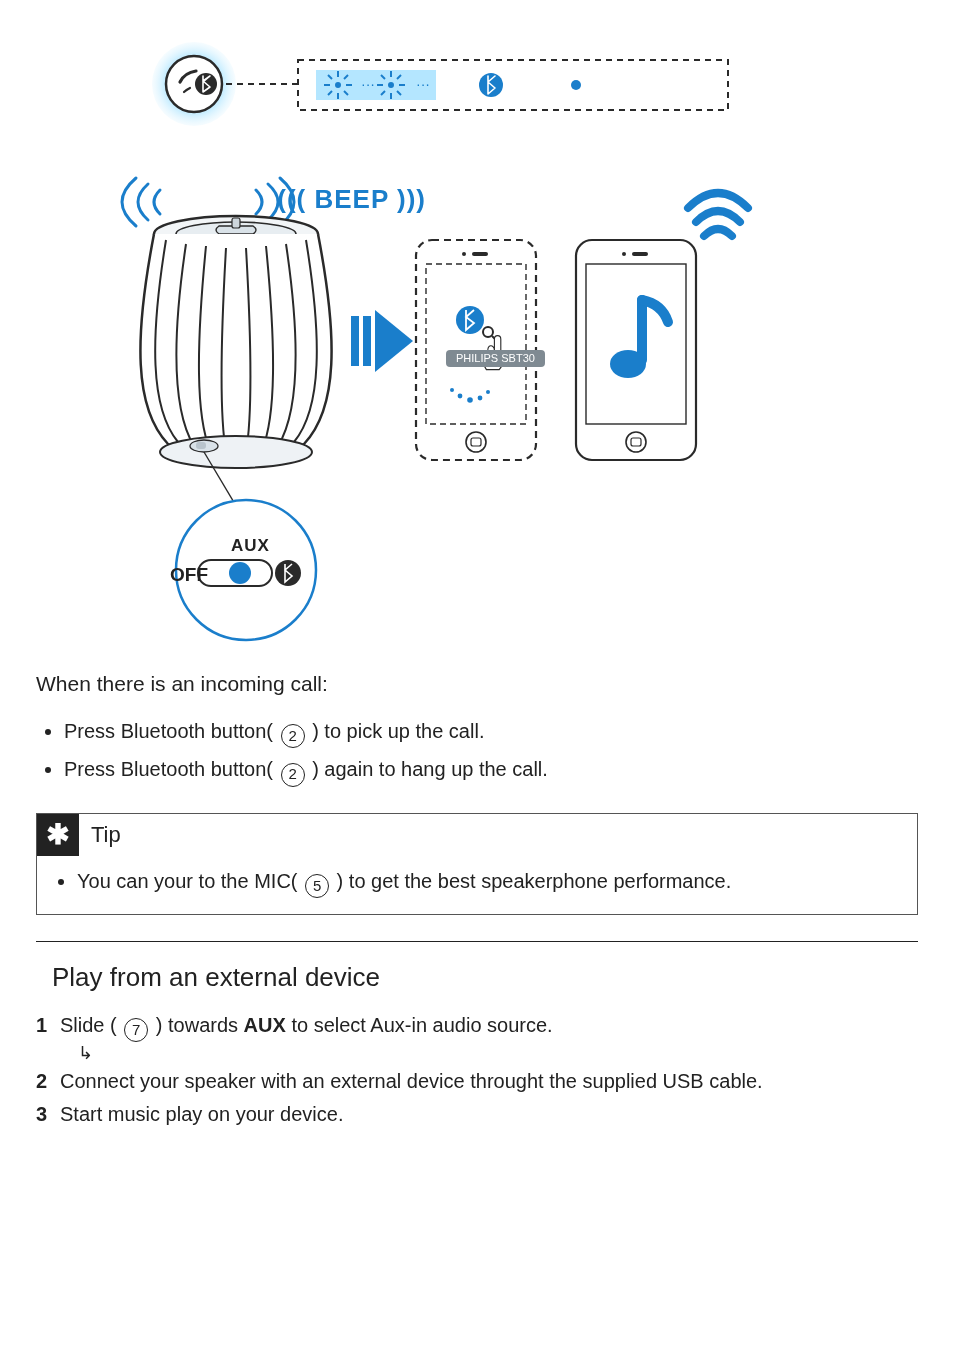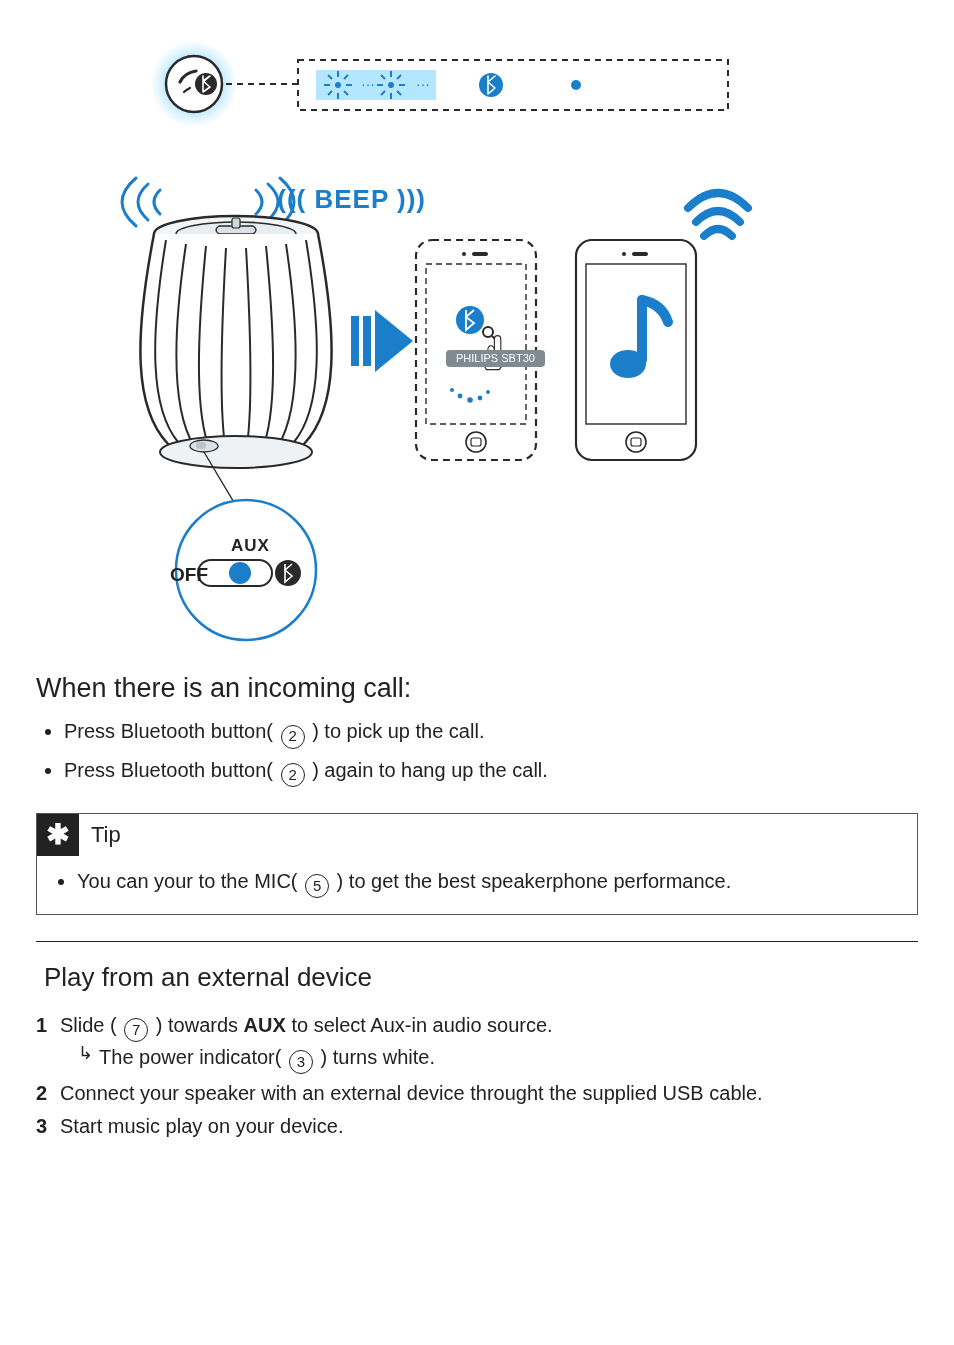--- a/index.html
+++ b/index.html
@@ -3,32 +3,32 @@
 <meta charset="utf-8">
 <style>
   html,body{margin:0;padding:0;background:#fff;color:#222;font-family:Helvetica,Arial,sans-serif;font-size:20px;line-height:1.35}
   .page{width:954px;min-height:1345px;padding:40px 36px;box-sizing:border-box;position:relative}
   .illus{width:640px;height:620px;margin:0 80px 10px;position:relative}
   .illus svg{display:block}
   .beep-wrap{position:absolute;left:0;top:142px;font-size:26px;color:#1a7ecb;font-weight:bold;letter-spacing:1px;width:310px;text-align:right}
   .aux-lbl{position:absolute;left:115px;top:495px;font-size:17px;font-weight:bold;letter-spacing:1px}
   .off-lbl{position:absolute;left:54px;top:522px;font-size:19px;font-weight:bold}
   .pname{position:absolute;left:330px;top:310px;font-size:11px;background:#7f8a92;color:#fff;padding:1px 10px;border-radius:4px}
-  .intro{font-size:27px;margin:0 0 8px}
+  .intro{font-size:21px;margin:0 0 16px}
   ul.bul{list-style:disc;padding-left:28px;margin:0 0 20px}
   ul.bul li{padding:4px 0;font-size:20px}
   .num-circ{display:inline-flex;width:22px;height:22px;border:1.5px solid #222;border-radius:50%;align-items:center;justify-content:center;font-size:15px;vertical-align:-3px;margin:0 2px;font-family:inherit}
   .tipbox{border:1px solid #555;margin:22px 0 26px}
   .tiphead{display:flex;align-items:center;gap:12px;padding:0 0 0 0}
   .tipicon{width:42px;height:42px;background:#222;display:flex;align-items:center;justify-content:center;color:#fff;font-size:28px;font-weight:bold}
   .tiptitle{font-size:22px}
   .tipbody{padding:8px 12px 12px 16px}
   .tipbody ul{list-style:disc;padding-left:24px;margin:4px 0}
   hr.sep{border:none;border-top:1.5px solid #222;margin:10px 0 18px}
-  h2{font-weight:normal;font-size:26px;margin:6px 8px 14px}
+  h2{font-weight:normal;font-size:26px;margin:6px 16px 14px}
   ol.steps{list-style:none;padding:0;margin:0;counter-reset:s}
   ol.steps>li{counter-increment:s;padding:3px 0 3px 24px;position:relative;font-size:20px}
   ol.steps>li::before{content:counter(s);position:absolute;left:0;font-weight:bold}
   .subres{display:flex;align-items:flex-start;gap:6px;margin-left:18px;padding-top:2px}
   .resarr{font-size:18px;line-height:1}
   .strong{font-weight:bold}
 </style>
 </head>
 <body>
 
@@ -211,22 +211,19 @@
 
   <hr class="sep">
 
   <h2>Play from an external device</h2>
 
   <ol class="steps">
     <li>
       <span>Slide ( </span><span class="num-circ">7</span><span> ) towards </span><span class="strong">AUX</span><span> to select Aux-in audio source.</span>
       <div class="subres">
         <span class="resarr">↳</span>
-        <span>
-          <span>The power indicator( </span><span class="num-circ">3</span><span> ) turns white.</span>
-        </span>
       </div>
     </li>
     <li>Connect your speaker with an external device throught the supplied USB cable.</li>
     <li>Start music play on your device.</li>
   </ol>
 
 </div>
 
 </body></html>

